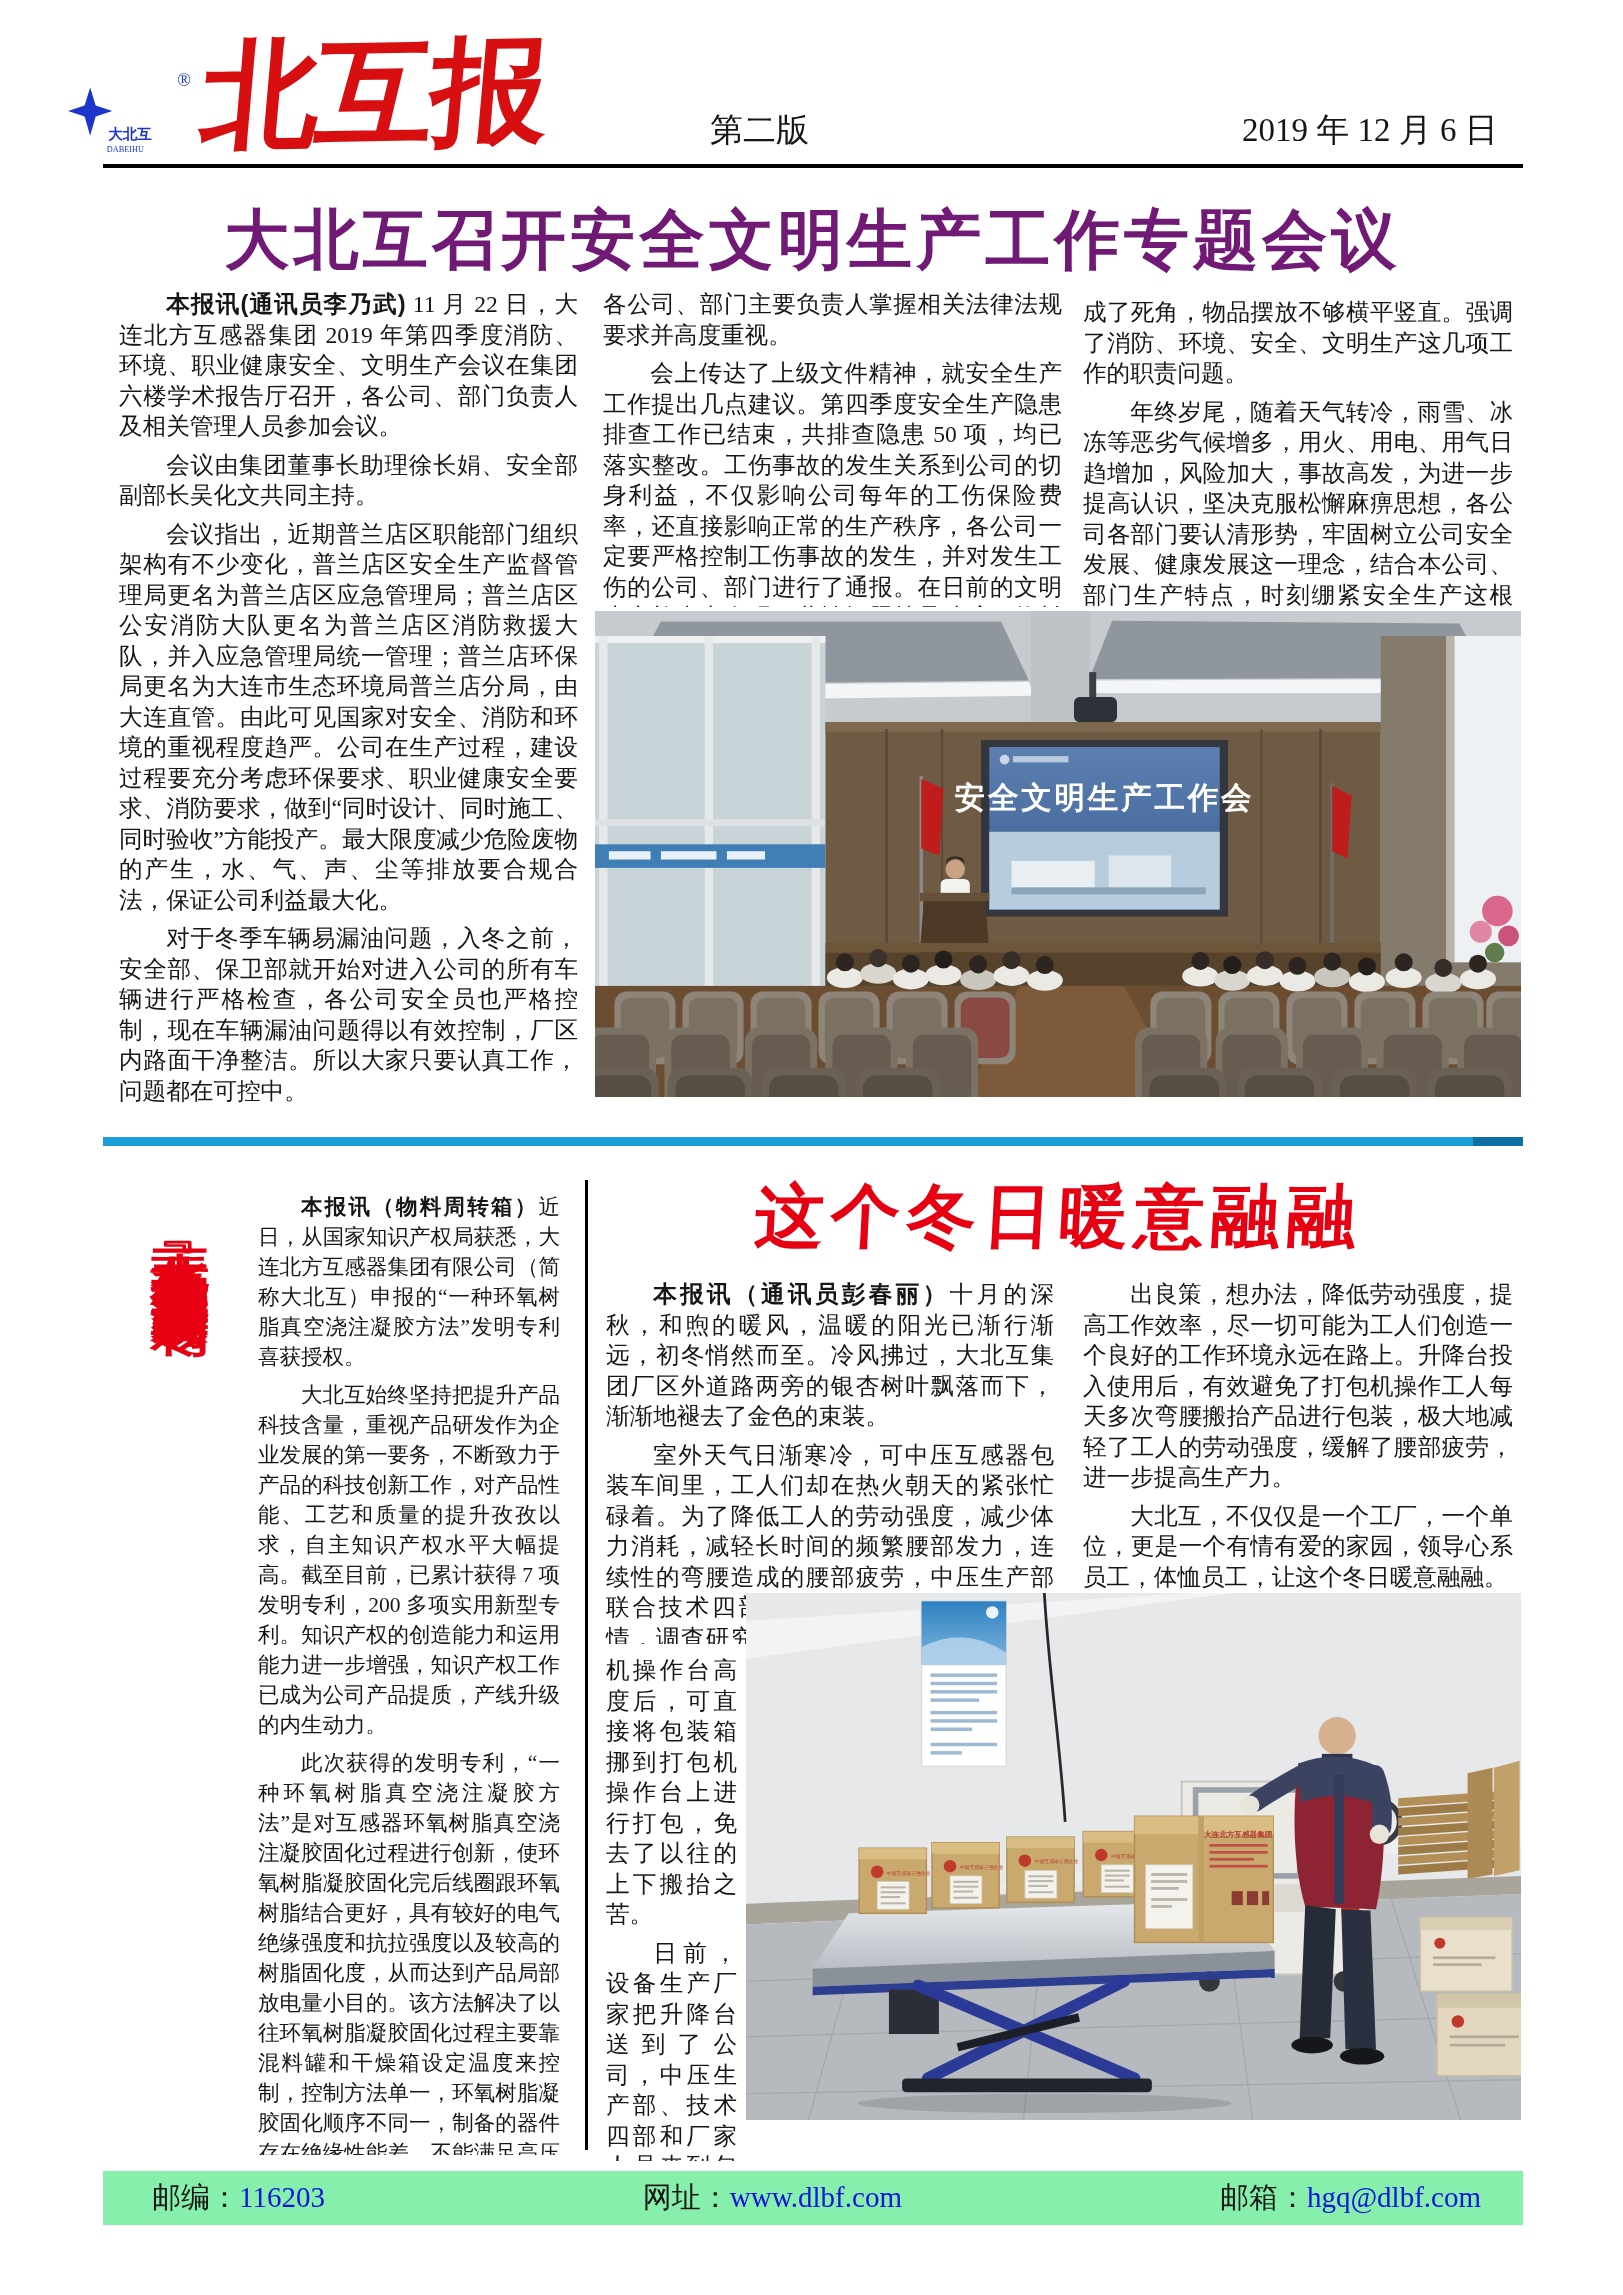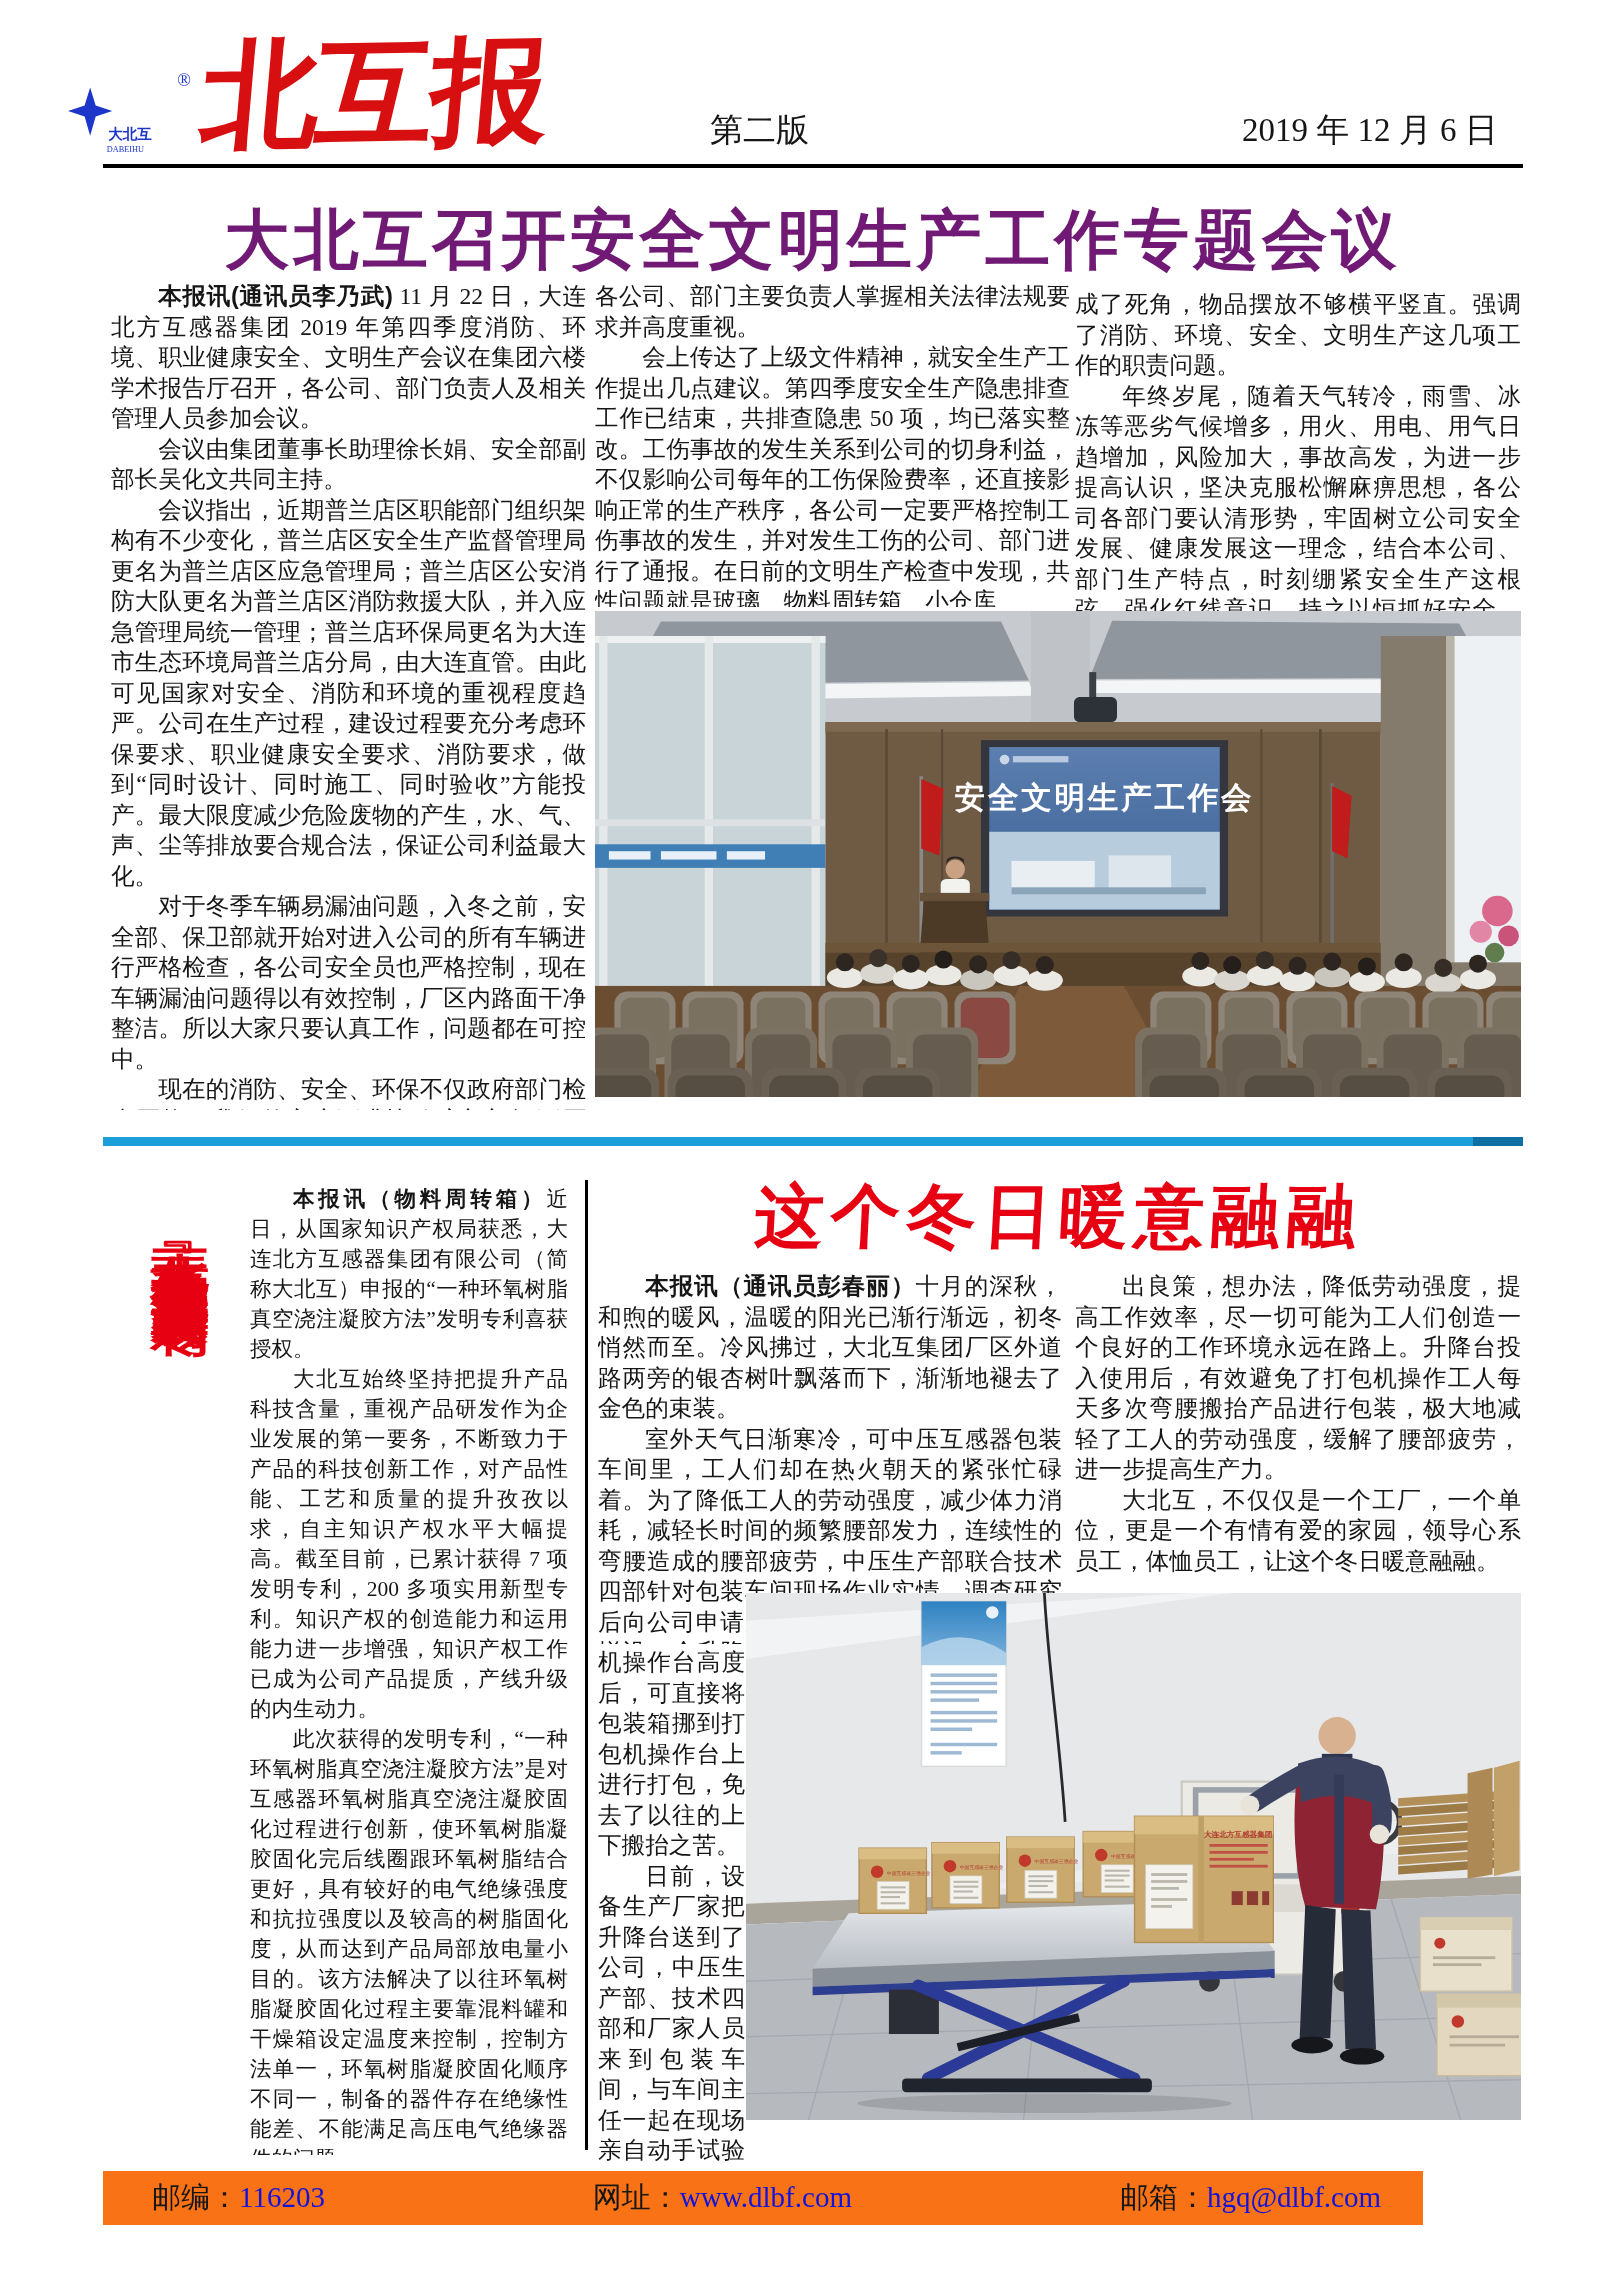--- a/index.html
+++ b/index.html
@@ -13,21 +13,21 @@
               transform:skewX(-6deg) rotate(-1deg);letter-spacing:-2.8px;white-space:nowrap;}
   .edition{position:absolute;left:710px;top:108px;font-size:33px;}
   .issue-date{position:absolute;left:1242px;top:108px;font-size:33px;white-space:nowrap;}
   .header-rule{position:absolute;left:103px;top:164px;width:1420px;height:3.5px;background:#000;}
 
   
   .headline{position:absolute;left:104px;top:196px;width:1417px;text-align:center;
             font-size:65px;font-weight:900;color:#701a75;letter-spacing:4.2px;
             font-family:"Liberation Sans","DejaVu Sans",sans-serif;white-space:nowrap;}
   .body-col{position:absolute;font-size:23.6px;line-height:30.5px;text-align:justify;overflow:hidden;}
-  .body-col p{margin:0;text-indent:2em;}
+  .body-col p{margin:8px;text-indent:2em;}
   .body-col p.flush{text-indent:0;}
   .body-col b{font-family:"Liberation Sans","DejaVu Sans",sans-serif;font-weight:700;}
   #a1-col1{left:111px;top:281px;width:475px;height:829px;}
   #a1-col2{left:595px;top:281px;width:475px;height:326px;}
   #a1-col3{left:1075px;top:289px;width:446px;height:326px;}
   #photo1{position:absolute;left:595px;top:611px;width:926px;height:486px;}
 
   
   .divider-blue{position:absolute;left:103px;top:1137px;width:1420px;height:9px;
                 background:linear-gradient(90deg,#1b9fd8 0 96.5%,#0e6fa2 96.5%);}
@@ -45,21 +45,21 @@
   .title3{position:absolute;left:597px;top:1171px;width:924px;text-align:center;
           font-size:69px;font-weight:900;color:#e60012;letter-spacing:7px;
           font-family:"Liberation Sans","DejaVu Sans",sans-serif;
           transform:skewX(-3deg);white-space:nowrap;}
   #a3-colA{left:598px;top:1271px;width:464px;height:373px;}
   #a3-colA-narrow{left:598px;top:1647px;width:147px;height:514px;}
   #a3-colB{left:1075px;top:1271px;width:446px;height:375px;}
   #photo2{position:absolute;left:746px;top:1593px;width:775px;height:527px;}
 
   
-  .footer{position:absolute;left:103px;top:2171px;width:1320px;height:54px;background:#f97316;
+  .footer{position:absolute;left:103px;top:2171px;width:1420px;height:54px;background:#86efac;
           display:flex;align-items:center;justify-content:space-between;
           font-size:29px;padding:0 42px 0 49px;box-sizing:border-box;}
   .footer .val{color:#1212dd;}
 </style>
 </head>
 <body>
 
 <div class="page">
 
   <div class="logo">

